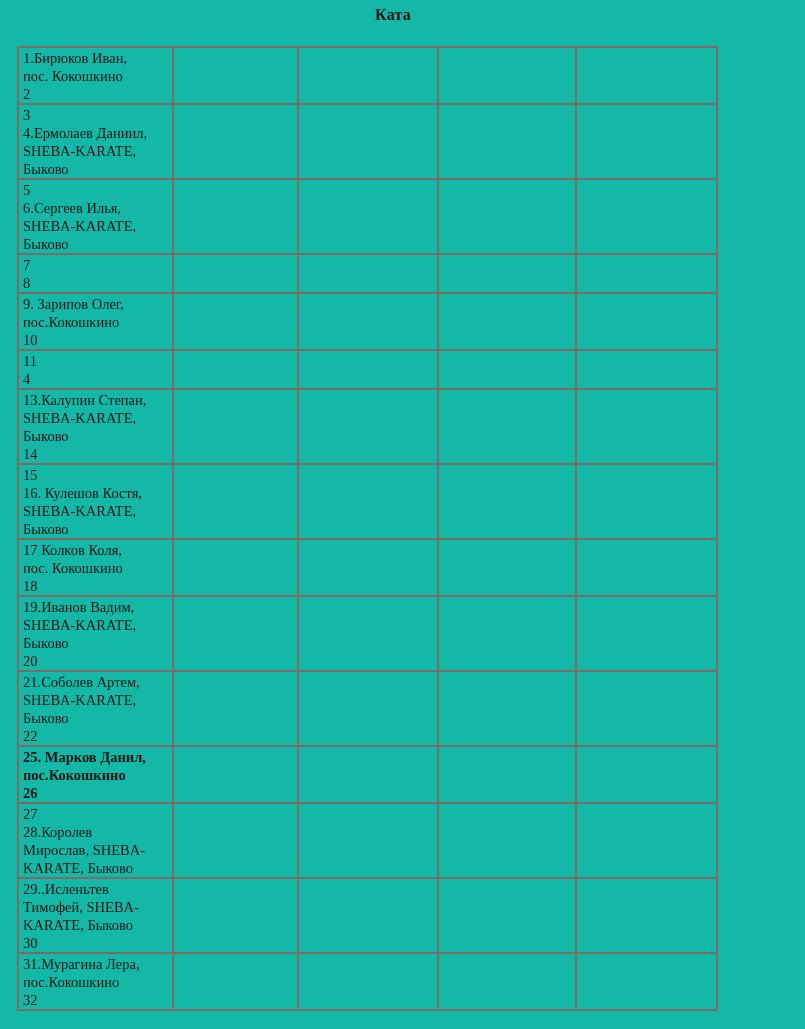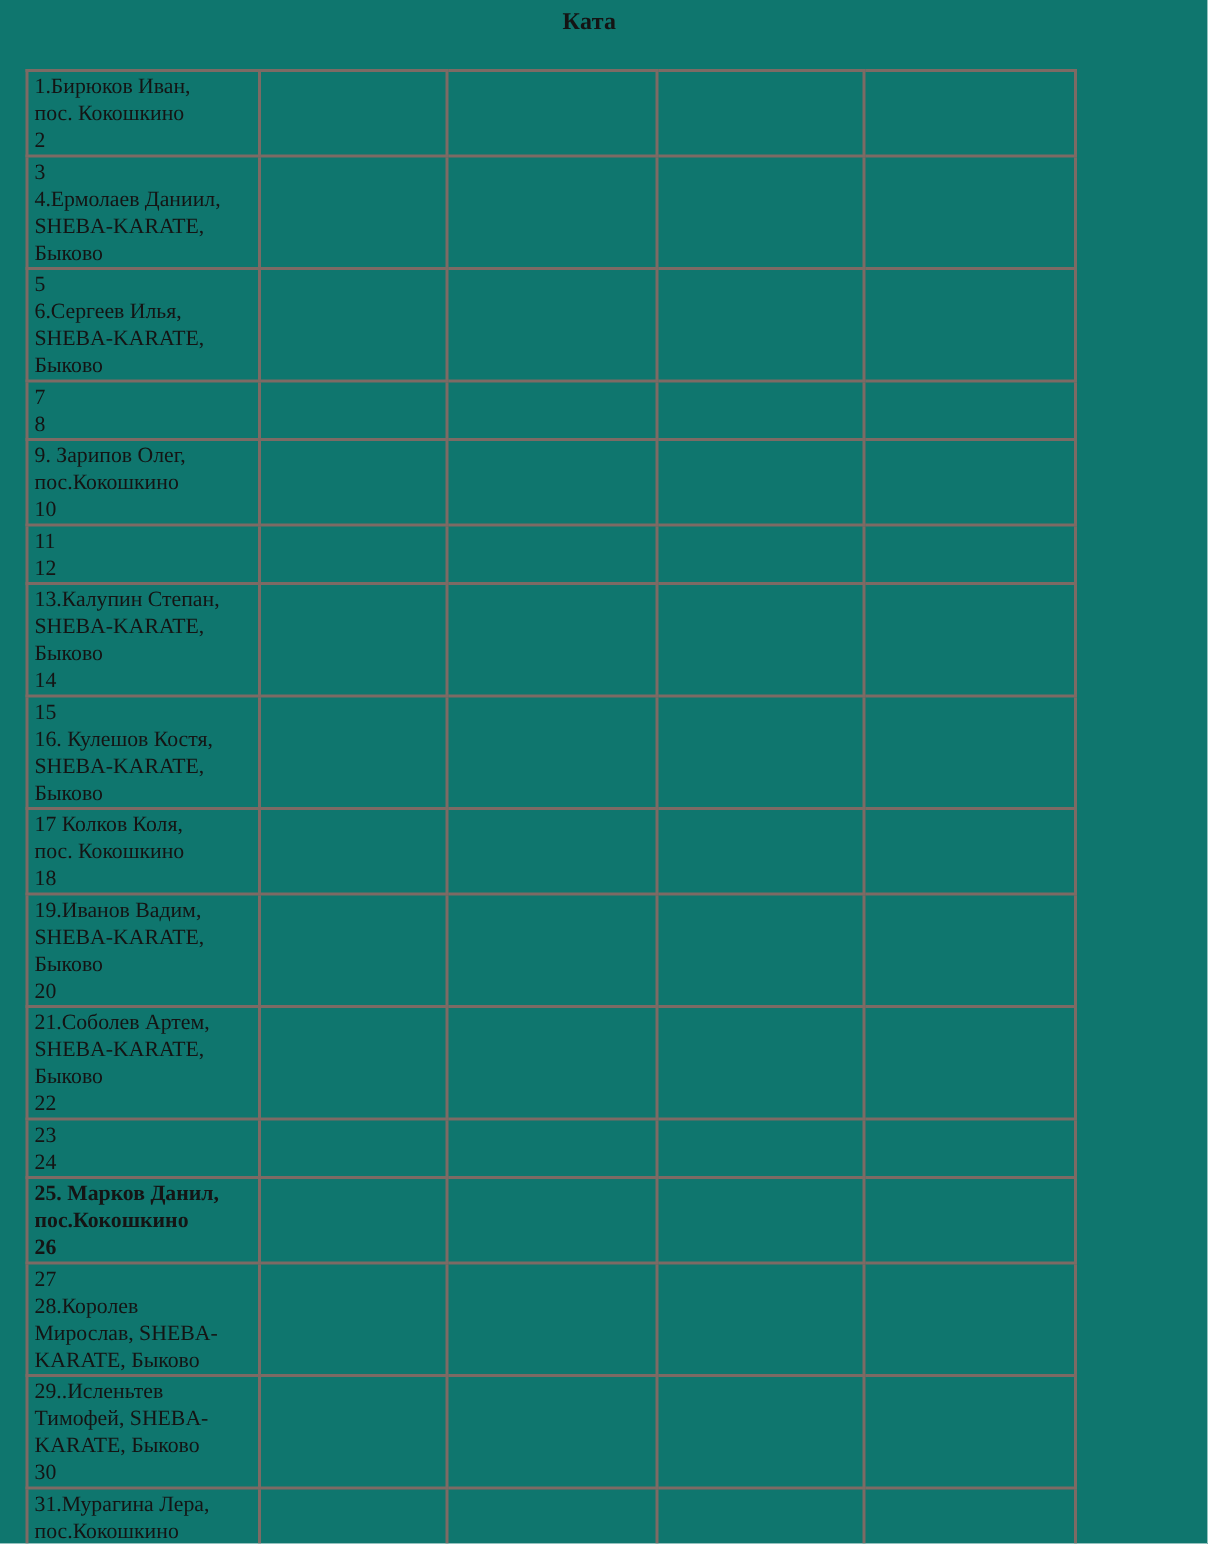--- a/index.html
+++ b/index.html
@@ -8,21 +8,21 @@
     --ink: #141414;
   }
   html,body{
     margin:0; padding:0;
     background:#ffffff;
     width:805px; height:1029px;
     font-family:"Liberation Serif","DejaVu Serif",serif;
     color:var(--ink);
     -webkit-font-smoothing:antialiased;
   }
-  .page{ position:relative; width:805px; height:1029px; overflow:hidden; background:#0f766e; }
+  .page{ position:relative; width:805px; height:1029px; overflow:hidden; background:#14b8a6; }
 
   .title{
     position:absolute; top:6px; left:0; width:786px;
     text-align:center;
     font-size:16px; font-weight:bold; letter-spacing:.2px;
   }
 
   table.bracket{
     position:absolute; left:17px; top:46px;
     border-collapse:collapse;
@@ -106,21 +106,21 @@
         <td class="name-cell">9. Зарипов Олег,
 пос.Кокошкино
 10</td>
         <td></td>
         <td></td>
         <td></td>
         <td></td>
       </tr>
       <tr class="r6">
         <td class="name-cell">11
-12</td>
+4</td>
         <td></td>
         <td></td>
         <td></td>
         <td></td>
       </tr>
       <tr class="r7">
         <td class="name-cell">13.Калупин Степан,
 SHEBA-KARATE,
 Быково
 14</td>
@@ -156,28 +156,20 @@
         <td></td>
         <td></td>
         <td></td>
         <td></td>
       </tr>
       <tr class="r11">
         <td class="name-cell">21.Соболев Артем,
 SHEBA-KARATE,
 Быково
 22</td>
-        <td></td>
-        <td></td>
-        <td></td>
-        <td></td>
-      </tr>
-      <tr class="r12">
-        <td class="name-cell">23
-24</td>
         <td></td>
         <td></td>
         <td></td>
         <td></td>
       </tr>
       <tr class="r13">
         <td class="name-cell">25. Марков Данил,
 пос.Кокошкино
 26</td>
         <td></td>

